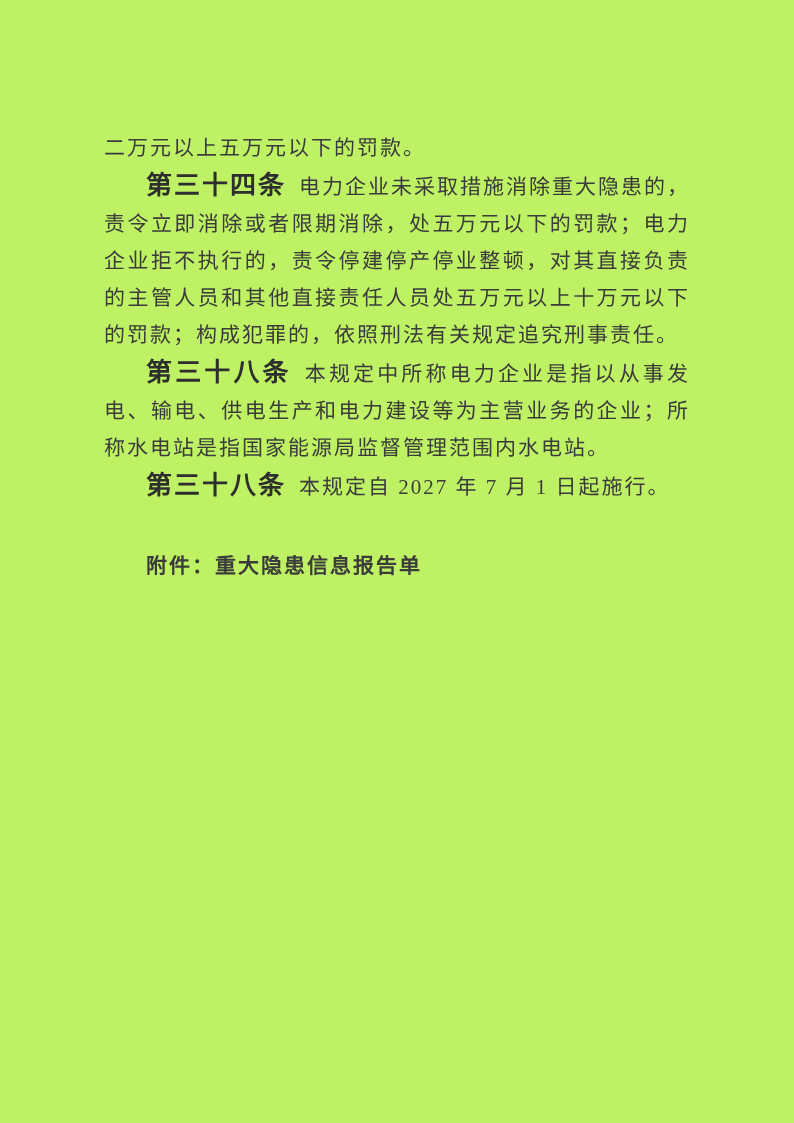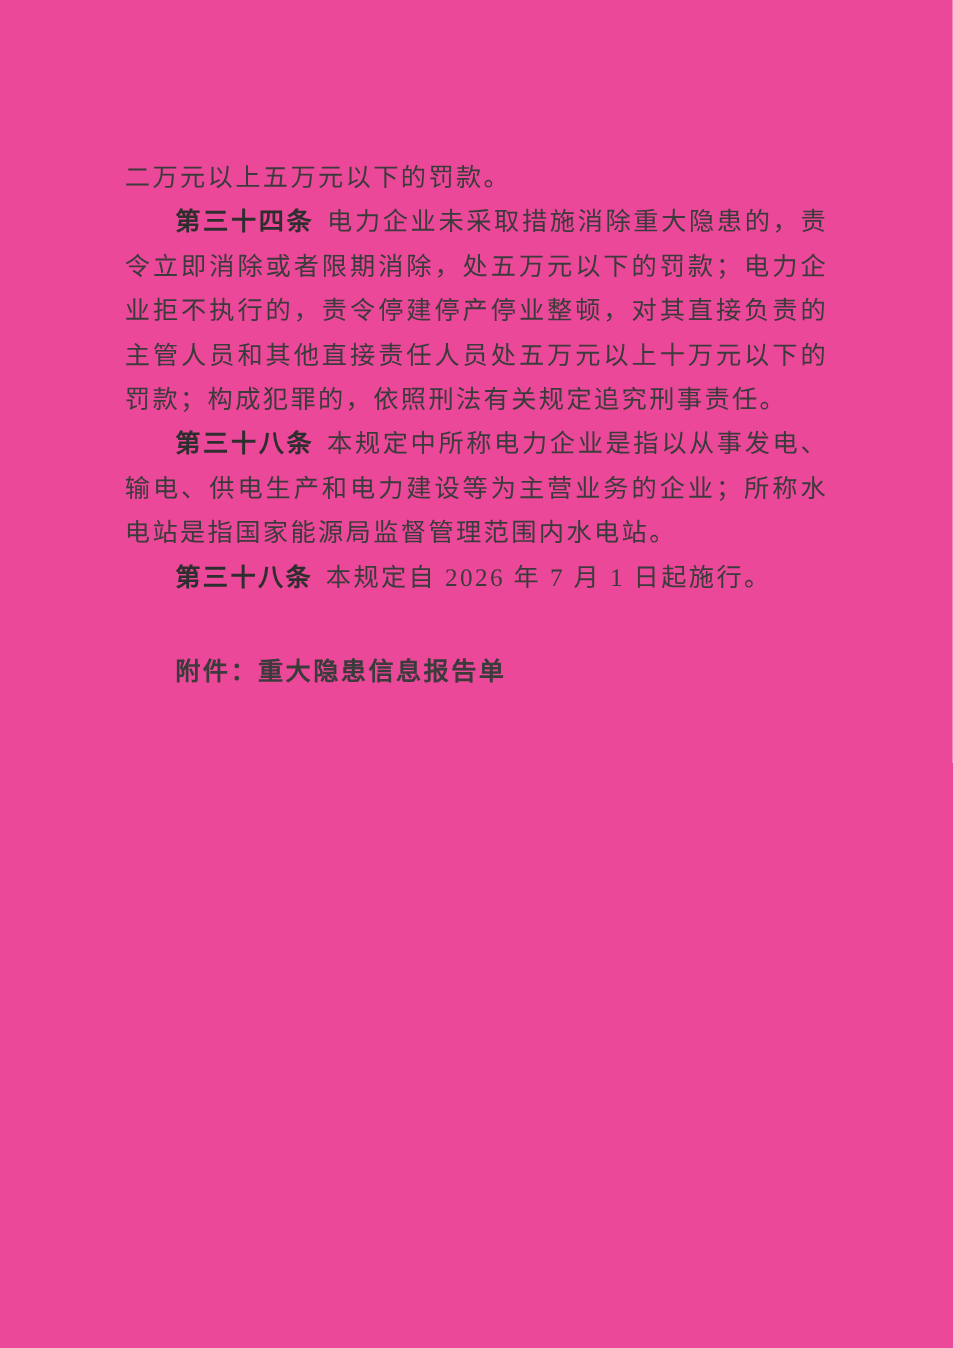--- a/index.html
+++ b/index.html
@@ -4,21 +4,21 @@
 <style>
   html, body {
     margin: 0;
     padding: 0;
     background: #ffffff;
   }
   .page {
     position: relative;
     width: 794px;
     height: 1123px;
-    background: #ec4899;
+    background: #bef264;
     overflow: hidden;
     font-family: "Liberation Serif", "DejaVu Serif", serif;
     color: #3b3b3b;
   }
   .content {
     position: absolute;
     left: 104px;
     top: 130px;
     width: 586px;
     font-size: 21px;
@@ -31,21 +31,21 @@
     padding: 0;
   }
   .para-indent {
     text-indent: 42px;
   }
   .article-label {
     font-weight: bold;
     color: #2e2e2e;
     margin-right: 0.5em;
     font-family: Liberation Serif, serif;
-    font-size: 21px;
+    font-size: 26px;
   }
   .chapter-heading {
     margin-top: 36px !important;
     text-align: center;
     font-weight: bold;
     color: #2e2e2e;
     word-spacing: 0.35em;
     text-indent: 0;
     font-family: "Liberation Sans", "DejaVu Sans", sans-serif;
   }
@@ -69,19 +69,19 @@
     </p>
 
 
 
     <p class="para-indent">
       <span class="article-label">第三十八条</span><span>本规定中所称电力企业是指以从事发电、输电、供电生产和电力建设等为主营业务的企业；所称水电站是指国家能源局监督管理范围内水电站。</span>
     </p>
 
 
     <p class="para-indent">
-      <span class="article-label">第三十八条</span><span>本规定自 2026 年 7 月 1 日起施行。</span>
+      <span class="article-label">第三十八条</span><span>本规定自 2027 年 7 月 1 日起施行。</span>
     </p>
 
     <p class="attachment">附件：重大隐患信息报告单</p>
 
   </div>
 </div>
 
 </body></html>

